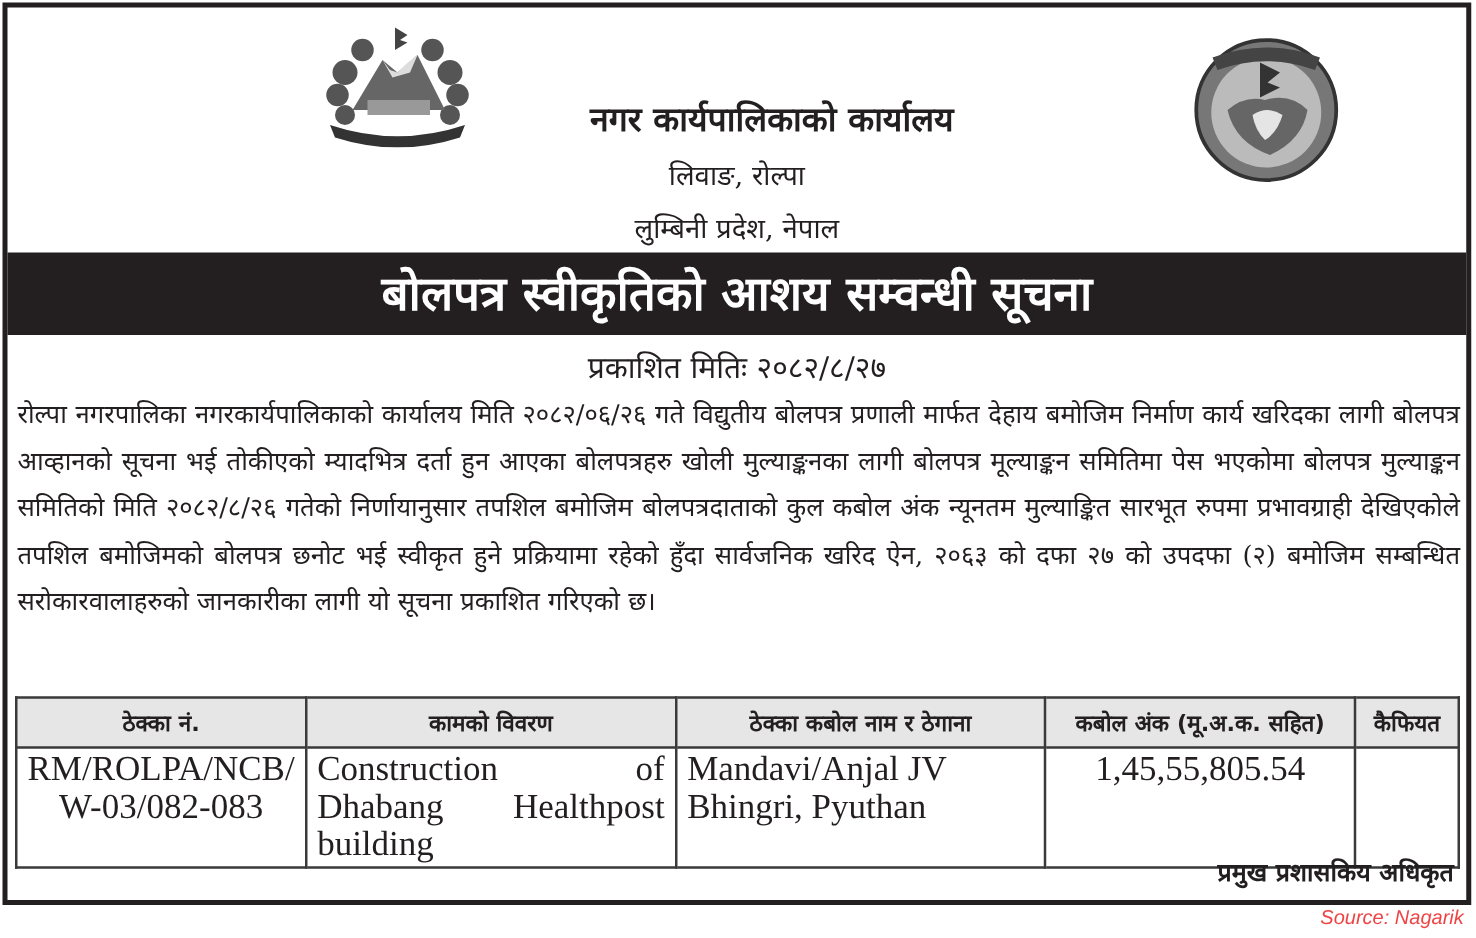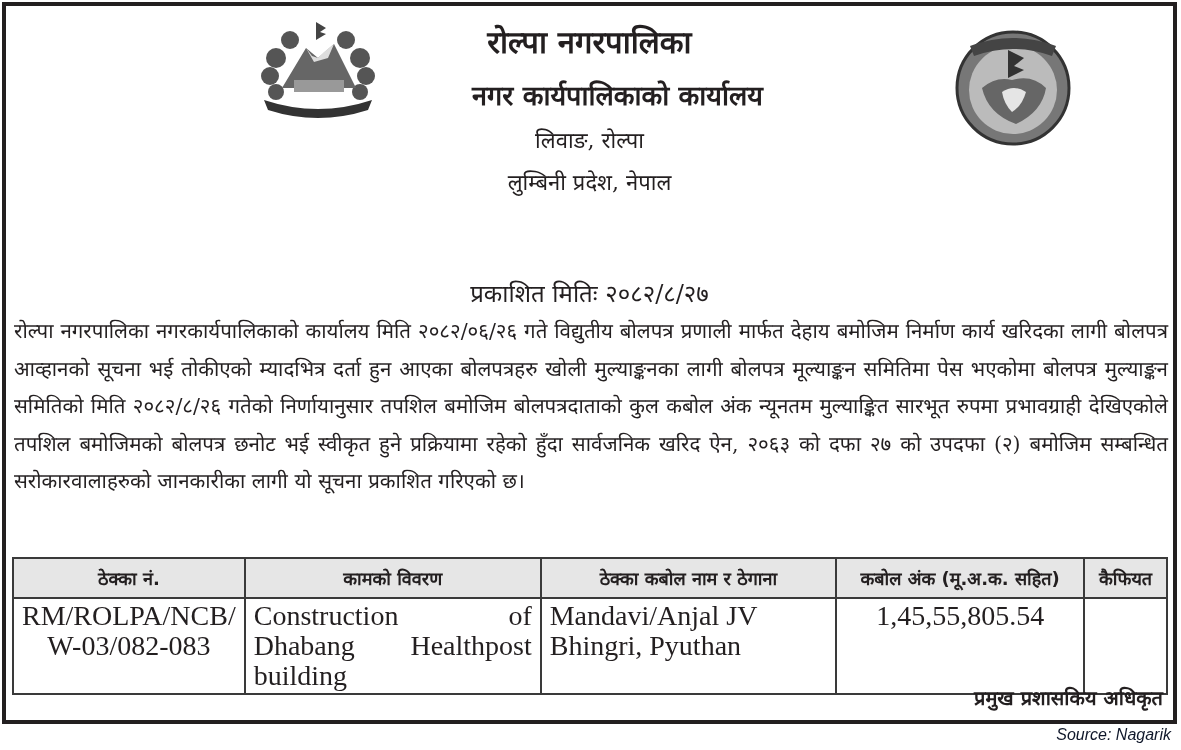--- a/index.html
+++ b/index.html
@@ -27,21 +27,21 @@
                  border-collapse:collapse; font-size:20px; }
   table.notice th, table.notice td { border:2px solid #3a3a3a; padding:2px 8px; vertical-align:top; }
   table.notice th { background:#e6e6e6; font-weight:bold; font-family:"DejaVu Sans", sans-serif;
                     font-size:18px; height:34px; vertical-align:middle; text-align:center; }
   table.notice td { font-family:"Liberation Serif", serif; font-size:28px; line-height:30px; height:62px; }
   td.c { text-align:center; }
   td.j { text-align:justify; text-align-last:justify; }
   .signature { position:absolute; right:10px; top:678px; font-size:20px; font-weight:bold;
                font-family:"DejaVu Sans", sans-serif; }
   .source { position:absolute; right:10px; top:726px; font-size:16px; font-style:italic;
-            font-family:"Liberation Sans", sans-serif; color:#0f172a; }
+            font-family:"Liberation Sans", sans-serif; color:#ef4444; }
 </style>
 </head>
 <body>
 
 <div class="frame">
   <div class="header">
     <div class="logo logo-left">
       <svg width="128" height="100" viewBox="0 0 128 100">
         <circle cx="22" cy="40" r="10" fill="#555"></circle>
           <circle cx="16" cy="58" r="9" fill="#555"></circle>
@@ -51,36 +51,36 @@
           <circle cx="106" cy="74" r="8" fill="#555"></circle>
         <circle cx="36" cy="22" r="9" fill="#555"></circle>
           <circle cx="92" cy="22" r="9" fill="#555"></circle>
         <polygon points="62,4 62,22 72,16 66,14 72,10" fill="#444"></polygon>
         <polygon points="28,70 52,30 64,40 80,26 102,70" fill="#666"></polygon>
         <polygon points="52,30 58,38 64,40 70,34 80,26 74,40 60,44" fill="#ddd"></polygon>
         <rect x="40" y="62" width="50" height="12" fill="#999"></rect>
         <path d="M10 82 Q64 100 118 82 L114 92 Q64 108 14 92 Z" fill="#333"></path>
       </svg>
     </div>
-    <div class="h-line h1">रोल्पा नगरपालिका</div>
     <div class="h-line h2">नगर कार्यपालिकाको कार्यालय</div>
     <div class="h-line h3">लिवाङ, रोल्पा</div>
     <div class="h-line h4">लुम्बिनी प्रदेश, नेपाल</div>
     <div class="logo logo-right">
       <svg width="122" height="118" viewBox="0 0 122 118">
         <circle cx="61" cy="60" r="56" fill="#777" stroke="#333" stroke-width="3"></circle>
         <circle cx="61" cy="62" r="44" fill="#bbb"></circle>
         <path d="M18 18 Q61 2 104 18 L100 28 Q61 14 22 28 Z" fill="#444"></path>
         <polygon points="56,22 56,50 72,42 62,38 72,30" fill="#333"></polygon>
         <path d="M30 60 Q44 48 60 52 Q80 46 94 60 Q90 84 64 96 Q36 86 30 60 Z" fill="#666"></path>
         <path d="M50 64 Q62 56 74 64 Q70 78 60 84 Q52 76 50 64 Z" fill="#e5e5e5"></path>
       </svg>
     </div>
   </div>
 
+  <div class="banner">बोलपत्र स्वीकृतिको आशय सम्वन्धी सूचना</div>
 
   <div class="pubdate">प्रकाशित मितिः २०८२/८/२७</div>
 
   <div class="body-text">रोल्पा नगरपालिका नगरकार्यपालिकाको कार्यालय मिति २०८२/०६/२६ गते विद्युतीय बोलपत्र प्रणाली मार्फत देहाय बमोजिम निर्माण कार्य खरिदका लागी बोलपत्र आव्हानको सूचना भई तोकीएको म्यादभित्र दर्ता हुन आएका बोलपत्रहरु खोली मुल्याङ्कनका लागी बोलपत्र मूल्याङ्कन समितिमा पेस भएकोमा बोलपत्र मुल्याङ्कन समितिको मिति २०८२/८/२६ गतेको निर्णायानुसार तपशिल बमोजिम बोलपत्रदाताको कुल कबोल अंक न्यूनतम मुल्याङ्कित सारभूत रुपमा प्रभावग्राही देखिएकोले तपशिल बमोजिमको बोलपत्र छनोट भई स्वीकृत हुने प्रक्रियामा रहेको हुँदा सार्वजनिक खरिद ऐन, २०६३ को दफा २७ को उपदफा (२) बमोजिम सम्बन्धित सरोकारवालाहरुको जानकारीका लागी यो सूचना प्रकाशित गरिएको छ।</div>
 
   <table class="notice">
     <colgroup>
       <col style="width:229px">
         <col style="width:298px">
         <col style="width:297px">

